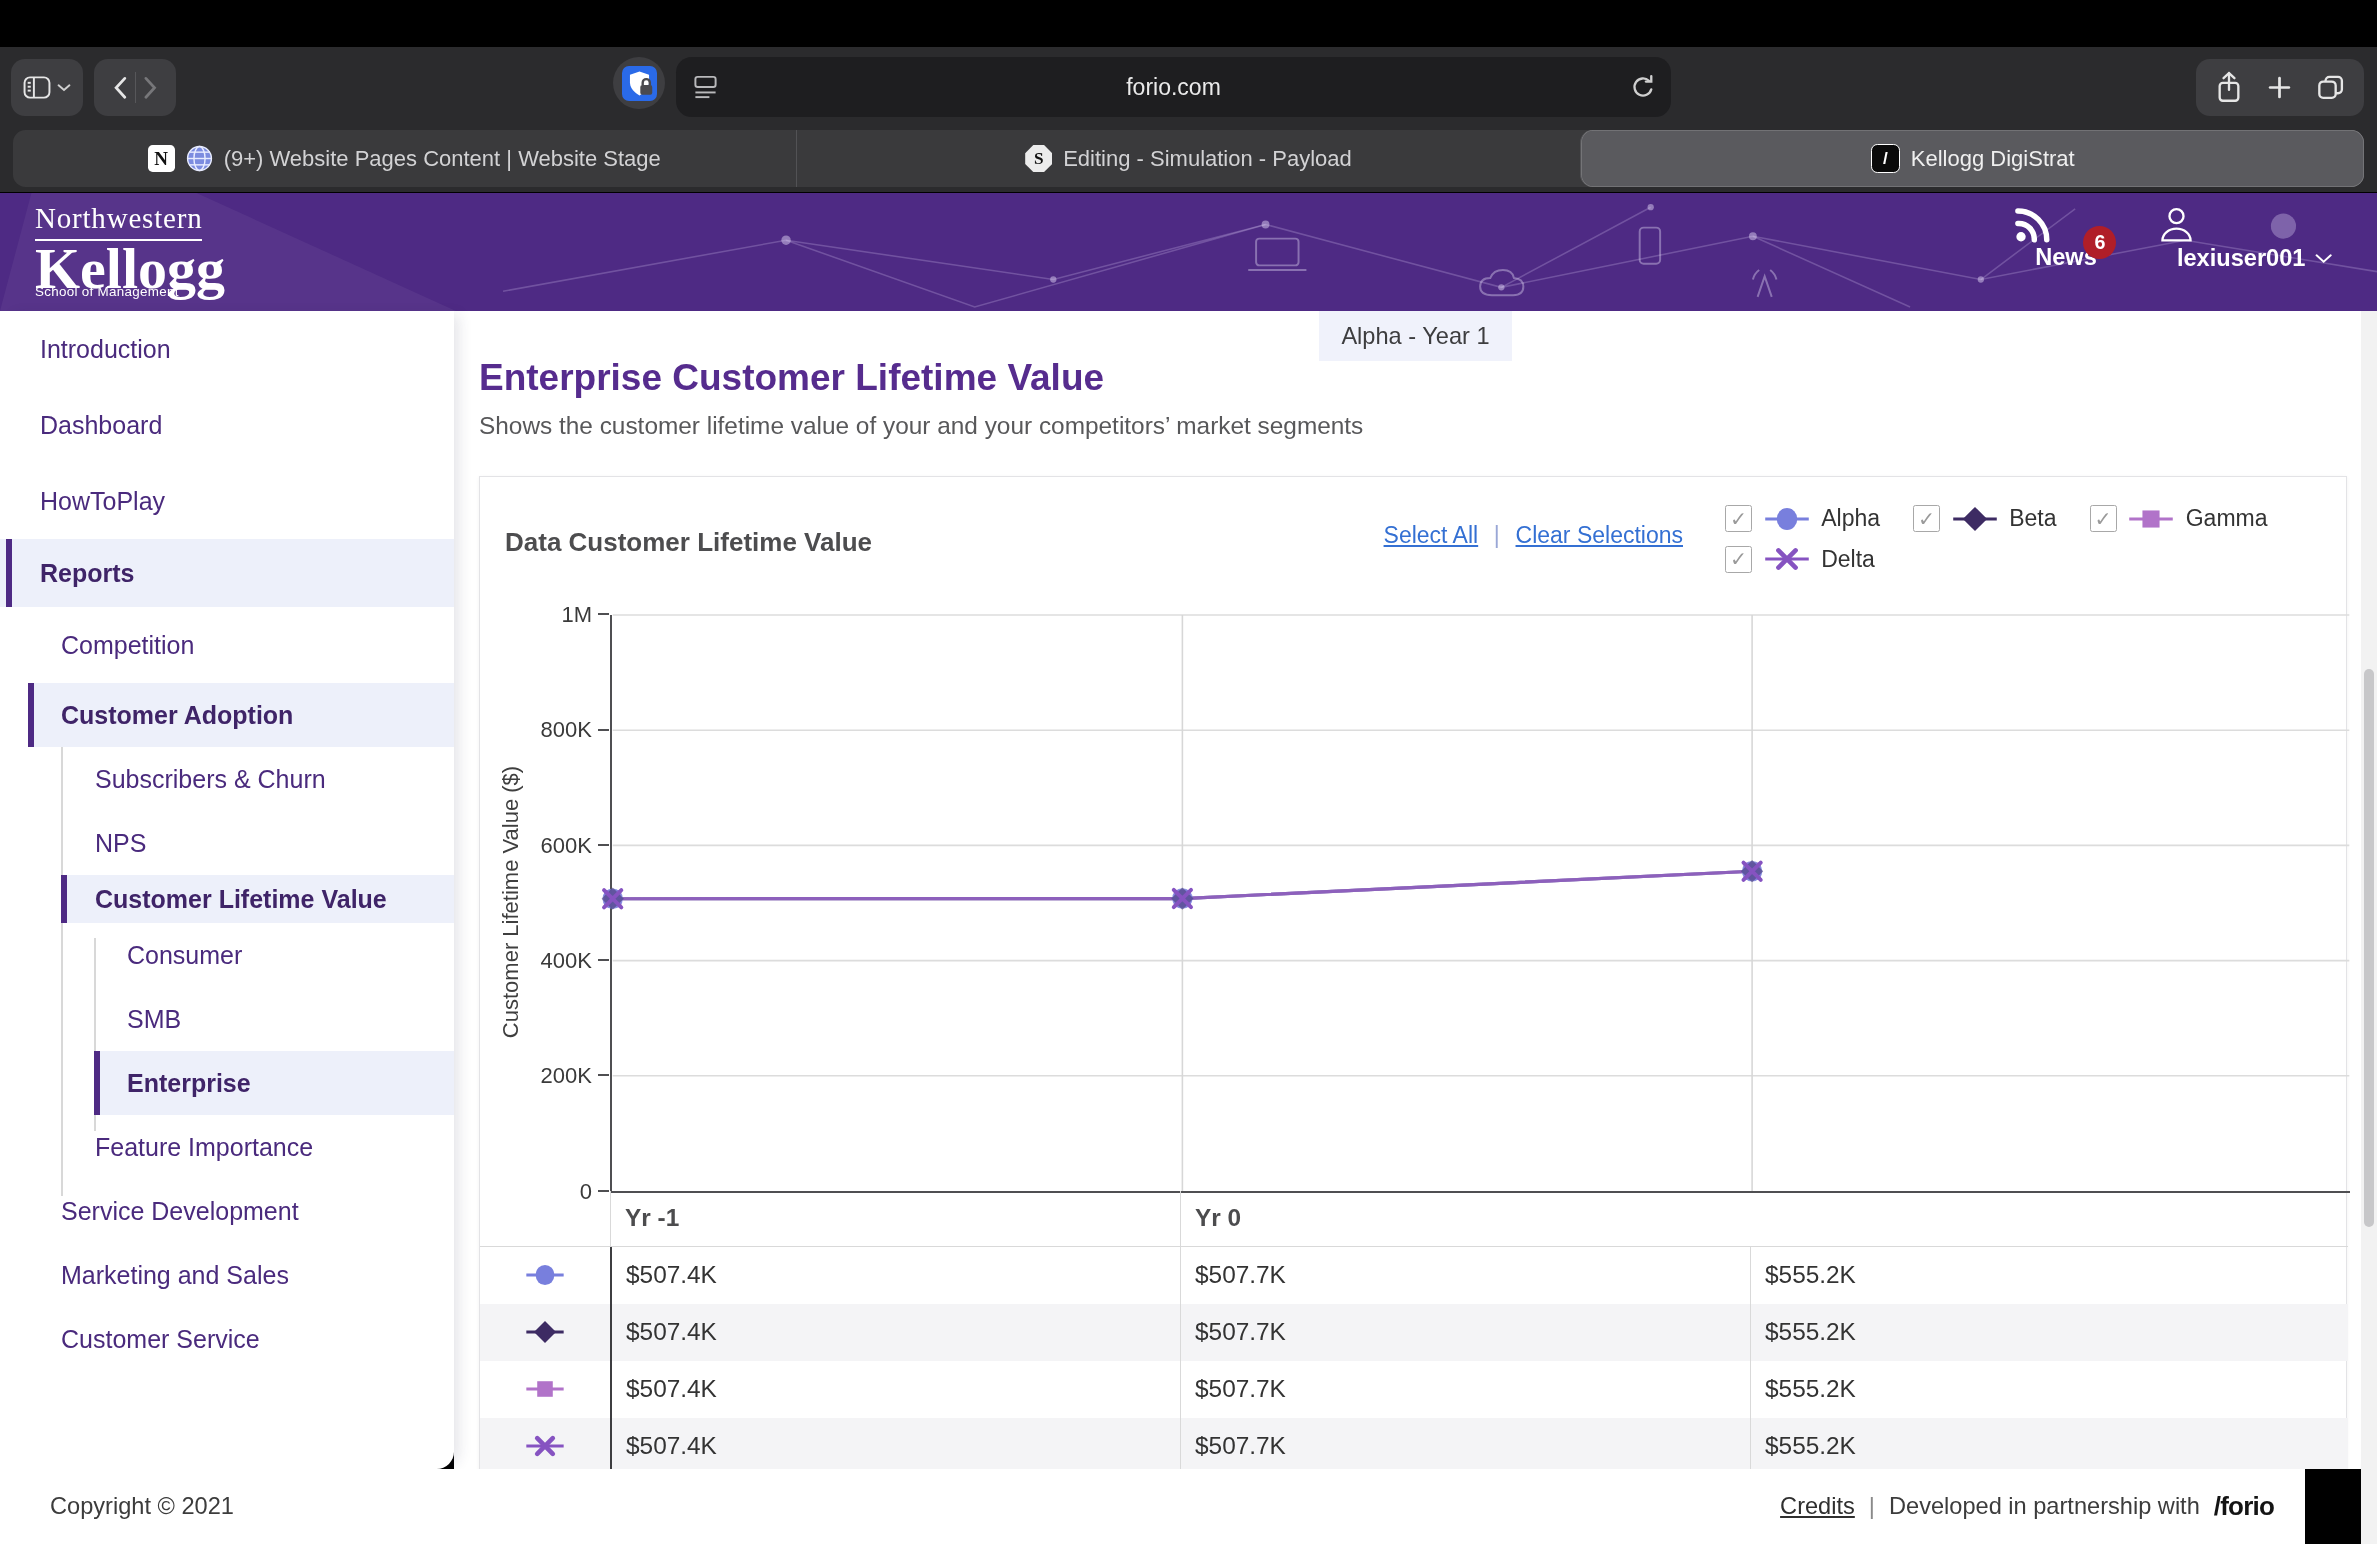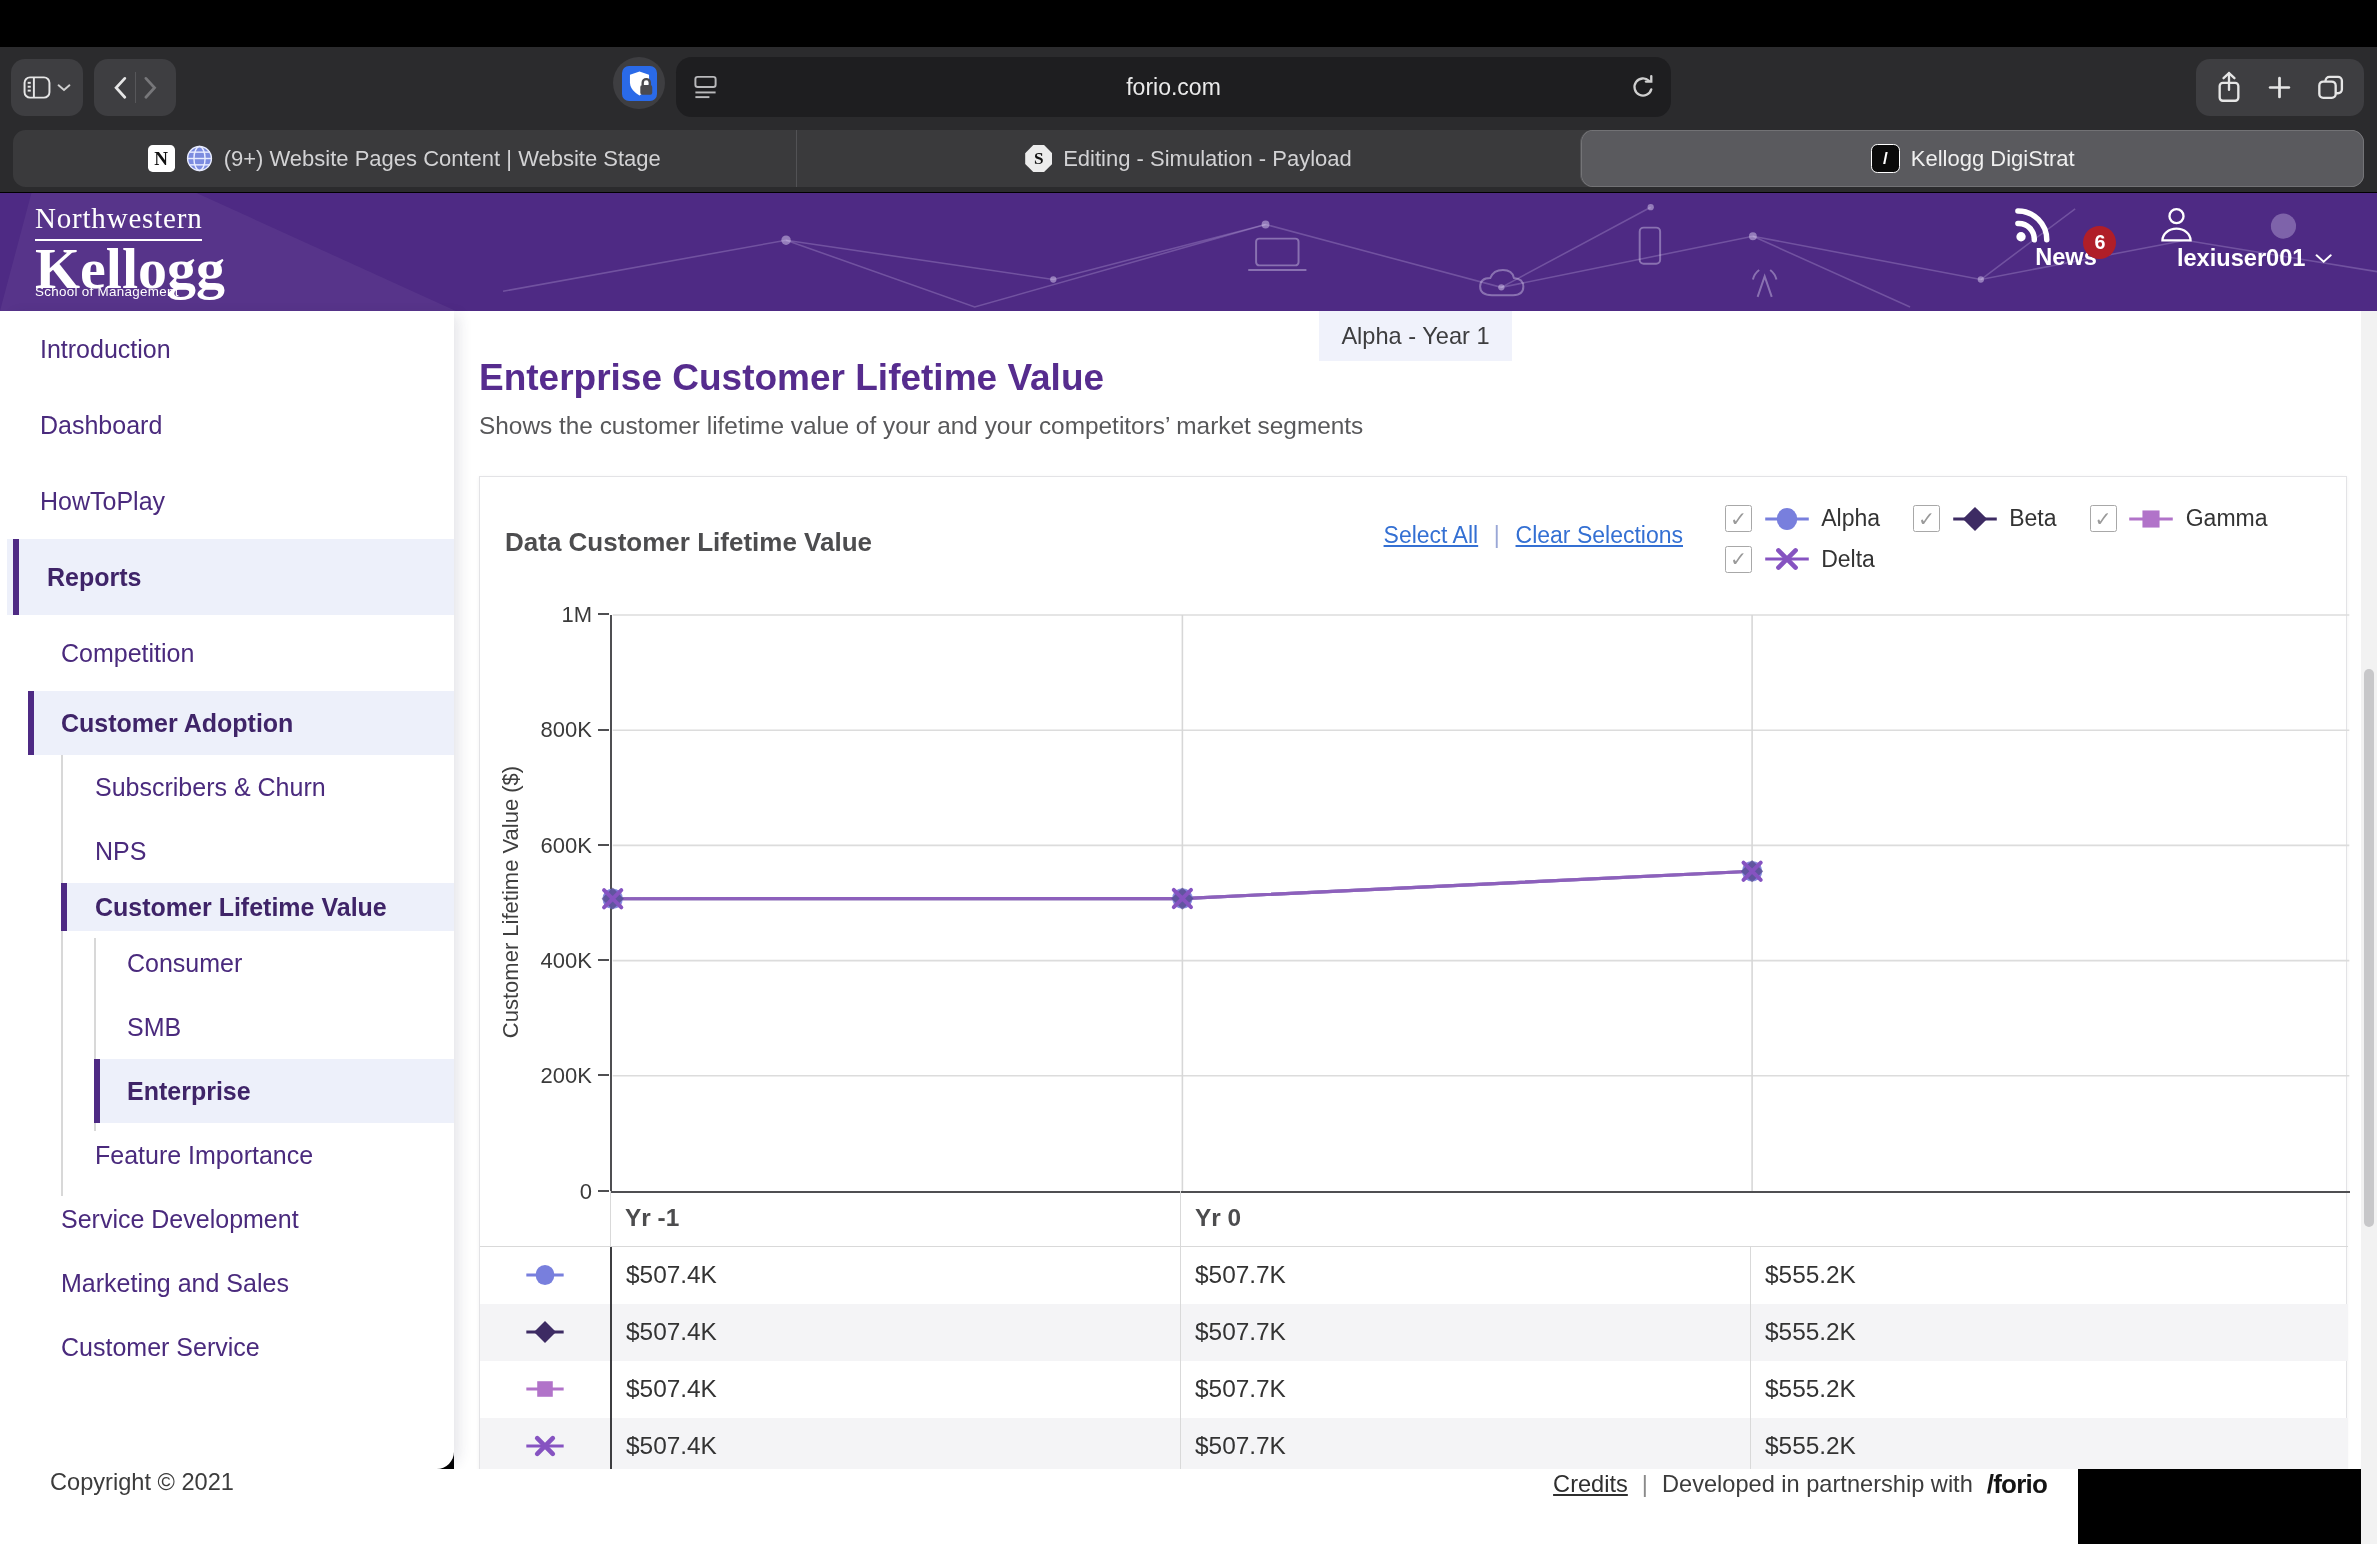--- a/index.html
+++ b/index.html
@@ -84,22 +84,22 @@
   .tbl{position:absolute;left:0;top:714px;width:1868px;}
   .trow{display:grid;grid-template-columns:130px 570px 570px 1fr;align-items:stretch;}
   .thead{height:55px;border-bottom:1.6px solid #d9d9d9;font-weight:700;color:#4c4c4e;font-size:24.4px;}
   .drow{height:57px;font-size:24.4px;color:#333;}
   .alt{background:#f4f4f6;}
   .tc{display:flex;align-items:center;padding-left:14px;box-sizing:border-box;}
   .c0{justify-content:center;padding-left:0;}
   .c1{border-left:2.4px solid #3d3d40;}
   .c2,.c3{border-left:1.6px solid #d9d9d9;}
   
-  .footer{position:absolute;left:0;bottom:0;width:2078px;height:75px;background:#fff;display:flex;
-          align-items:flex-start;z-index:6;font-size:23.6px;color:#3c3c3c;}
+  .footer{position:absolute;left:0;bottom:0;width:2305px;height:75px;background:#fff;display:flex;
+          align-items:center;z-index:6;font-size:23.6px;color:#3c3c3c;}
   .copyright{margin-left:50px;}
   .foot-right{margin-left:auto;margin-right:31px;display:flex;align-items:center;gap:14px;}
   .credits{color:#2f2f2f;text-decoration:underline;cursor:pointer;}
   .fdiv{color:#8a8a8a;}
   .brand{font-weight:700;font-size:26px;color:#141414;letter-spacing:-0.8px;}
   .sb-track{position:absolute;right:0;top:311px;bottom:0;width:15.7px;background:#f2f2f2;z-index:5;}
   .sb-thumb{position:absolute;left:2.4px;width:10.2px;border-radius:5.5px;background:#c7c7c9;top:358px;height:558px;}
   svg{display:block;}
 </style>
 </head>
@@ -287,21 +287,21 @@
         <div class="guide" style="left: 94px; top: 627px; height: 193px;"></div>
         <div class="nav-row" style="height: 76px;">
           <span class="nav-lab" style="padding-left: 40px;">Introduction</span>
         </div>
         <div class="nav-row" style="height: 76px;">
           <span class="nav-lab" style="padding-left: 40px;">Dashboard</span>
         </div>
         <div class="nav-row" style="height: 76px;">
           <span class="nav-lab" style="padding-left: 40px;">HowToPlay</span>
         </div>
-        <div class="nav-row active" style="height: 76px; margin-left: 7px;">
+        <div class="nav-row active" style="height: 68px;">
           <div class="hl" style="left: 0px;"></div>
           <div class="bar" style="left: 5.5px;"></div>
           <span class="nav-lab" style="padding-left: 40px;">Reports</span>
         </div>
         <div class="nav-row" style="height: 76px;">
           <span class="nav-lab" style="padding-left: 61px;">Competition</span>
         </div>
         <div class="nav-row active" style="height: 64px;">
           <div class="hl" style="left: 28px;"></div>
           <div class="bar" style="left: 28px;"></div>

